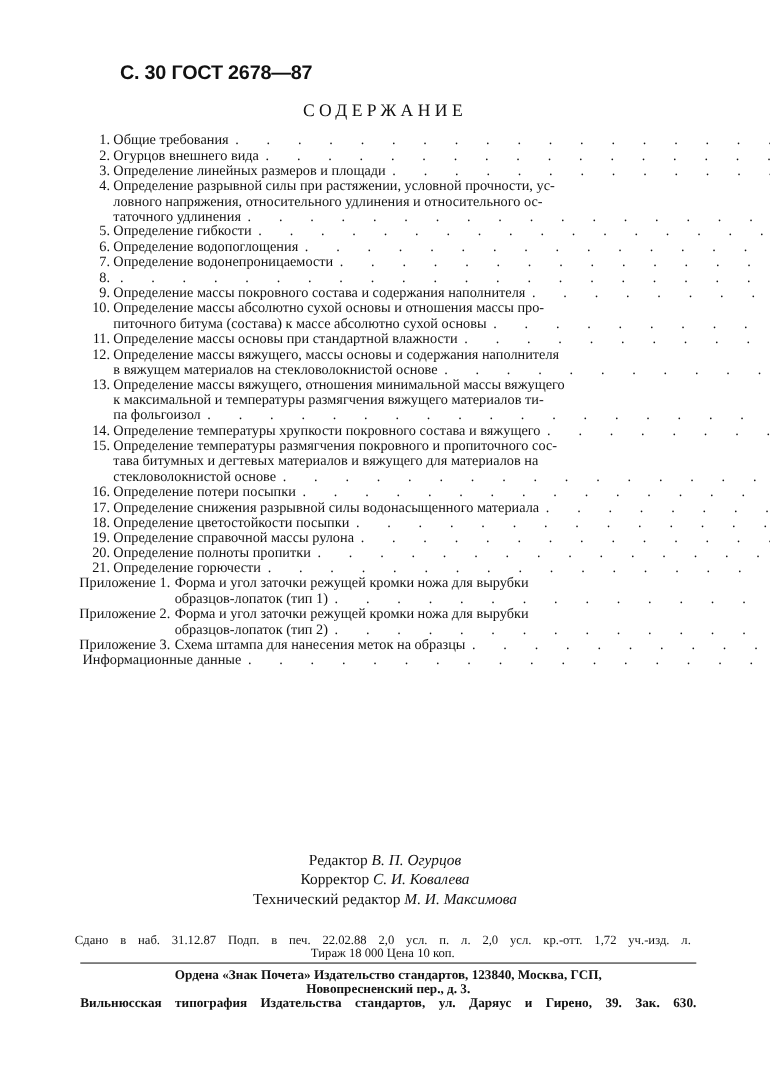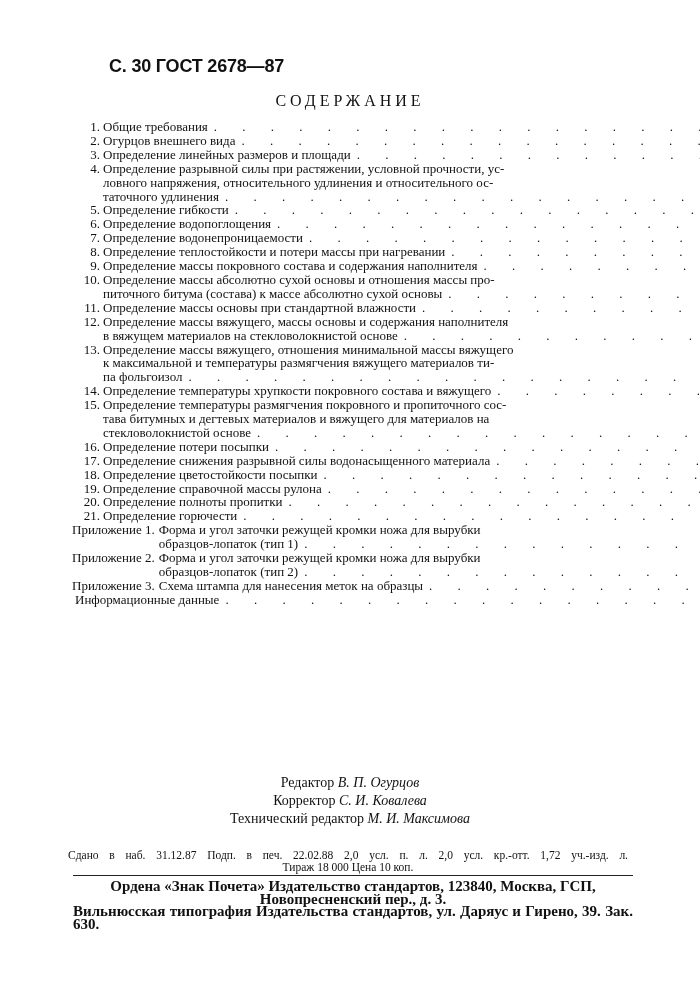--- a/index.html
+++ b/index.html
@@ -44,21 +44,21 @@
       position: absolute; left: 68px; width: 560px; top: 849px;
       font-size: 11.5px; line-height: 12px; text-align: center; font-weight: normal;
     }
     .imprint .justified { text-align: justify; text-align-last: justify; }
     .rule {
       position: absolute; left: 73px; width: 560px; top: 875px; height: 0;
       border-top: 1.6px solid #222;
     }
     .publisher {
       position: absolute; left: 73px; width: 560px; top: 880px;
-      font-size: 15px; line-height: 12.5px; text-align: center; font-weight: bold;
+      font-size: 12px; line-height: 12.5px; text-align: center; font-weight: bold;
     }
     .publisher .justified { text-align: justify; text-align-last: justify; }
   </style>
 </head>
 <body>
 
 <div class="header">С. 30 ГОСТ 2678—87</div>
 <div class="title">СОДЕРЖАНИЕ</div>
 
 <div class="toc" id="toc">
@@ -128,21 +128,20 @@
         <div class="line">
           <span class="txt">Определение водонепроницаемости</span>
           <span class="leader"></span>
         </div>
       </div>
     </div>
     <div class="entry">
       <span class="num">8.</span>
       <div class="body-col">
         <div class="line">
-          <span class="txt">Определение теплостойкости и потери массы при нагревании</span>
           <span class="leader"></span>
         </div>
       </div>
     </div>
     <div class="entry">
       <span class="num">9.</span>
       <div class="body-col">
         <div class="line">
           <span class="txt">Определение массы покровного состава и содержания наполнителя</span>
           <span class="leader"></span>

